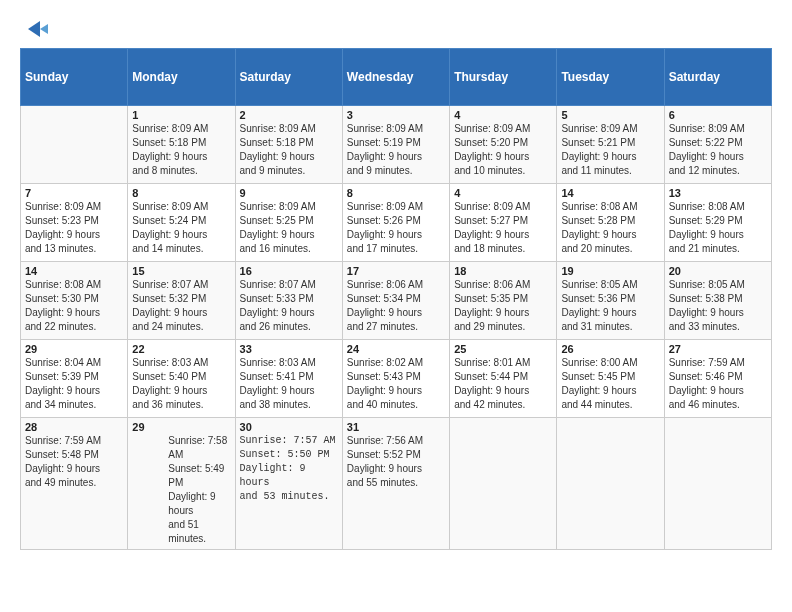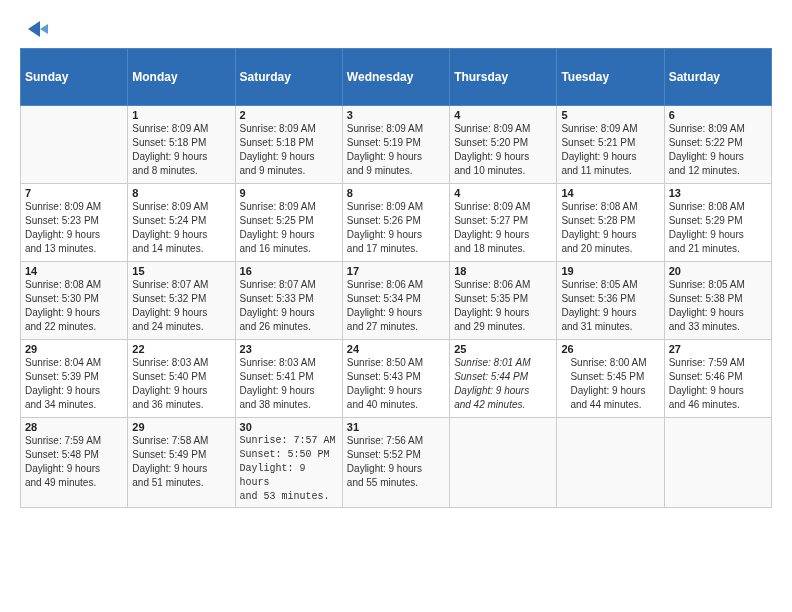--- a/index.html
+++ b/index.html
@@ -278,43 +278,43 @@
 and 34 minutes.</div>
           </td>
           <td>
             <span class="day-num">22</span>
             <div class="day-info" style="white-space: pre-line;">Sunrise: 8:03 AM
 Sunset: 5:40 PM
 Daylight: 9 hours
 and 36 minutes.</div>
           </td>
           <td>
-            <span class="day-num">23</span>
+            <span class="day-num">33</span>
             <div class="day-info" style="white-space: pre-line;">Sunrise: 8:03 AM
 Sunset: 5:41 PM
 Daylight: 9 hours
 and 38 minutes.</div>
           </td>
           <td>
             <span class="day-num">24</span>
-            <div class="day-info" style="white-space: pre-line;">Sunrise: 8:50 AM
+            <div class="day-info" style="white-space: pre-line;">Sunrise: 8:02 AM
 Sunset: 5:43 PM
 Daylight: 9 hours
 and 40 minutes.</div>
           </td>
           <td>
             <span class="day-num">25</span>
-            <div class="day-info" style="white-space: pre-line; font-style: italic;">Sunrise: 8:01 AM
+            <div class="day-info" style="white-space: pre-line;">Sunrise: 8:01 AM
 Sunset: 5:44 PM
 Daylight: 9 hours
 and 42 minutes.</div>
           </td>
           <td>
             <span class="day-num">26</span>
-            <div class="day-info" style="white-space: pre-line; margin-left: 9px;">Sunrise: 8:00 AM
+            <div class="day-info" style="white-space: pre-line;">Sunrise: 8:00 AM
 Sunset: 5:45 PM
 Daylight: 9 hours
 and 44 minutes.</div>
           </td>
           <td>
             <span class="day-num">27</span>
             <div class="day-info" style="white-space: pre-line;">Sunrise: 7:59 AM
 Sunset: 5:46 PM
 Daylight: 9 hours
 and 46 minutes.</div>
@@ -323,21 +323,21 @@
         <tr>
           <td>
             <span class="day-num">28</span>
             <div class="day-info" style="white-space: pre-line;">Sunrise: 7:59 AM
 Sunset: 5:48 PM
 Daylight: 9 hours
 and 49 minutes.</div>
           </td>
           <td>
             <span class="day-num">29</span>
-            <div class="day-info" style="white-space: pre-line;">Sunrise: 7:58 AM
+            <div class="day-info" style="white-space: pre-line; margin-left: 36px;">Sunrise: 7:58 AM
 Sunset: 5:49 PM
 Daylight: 9 hours
 and 51 minutes.</div>
           </td>
           <td>
             <span class="day-num">30</span>
             <div class="day-info" style="white-space: pre-line; font-family: Liberation Mono, monospace;">Sunrise: 7:57 AM
 Sunset: 5:50 PM
 Daylight: 9 hours
 and 53 minutes.</div>

